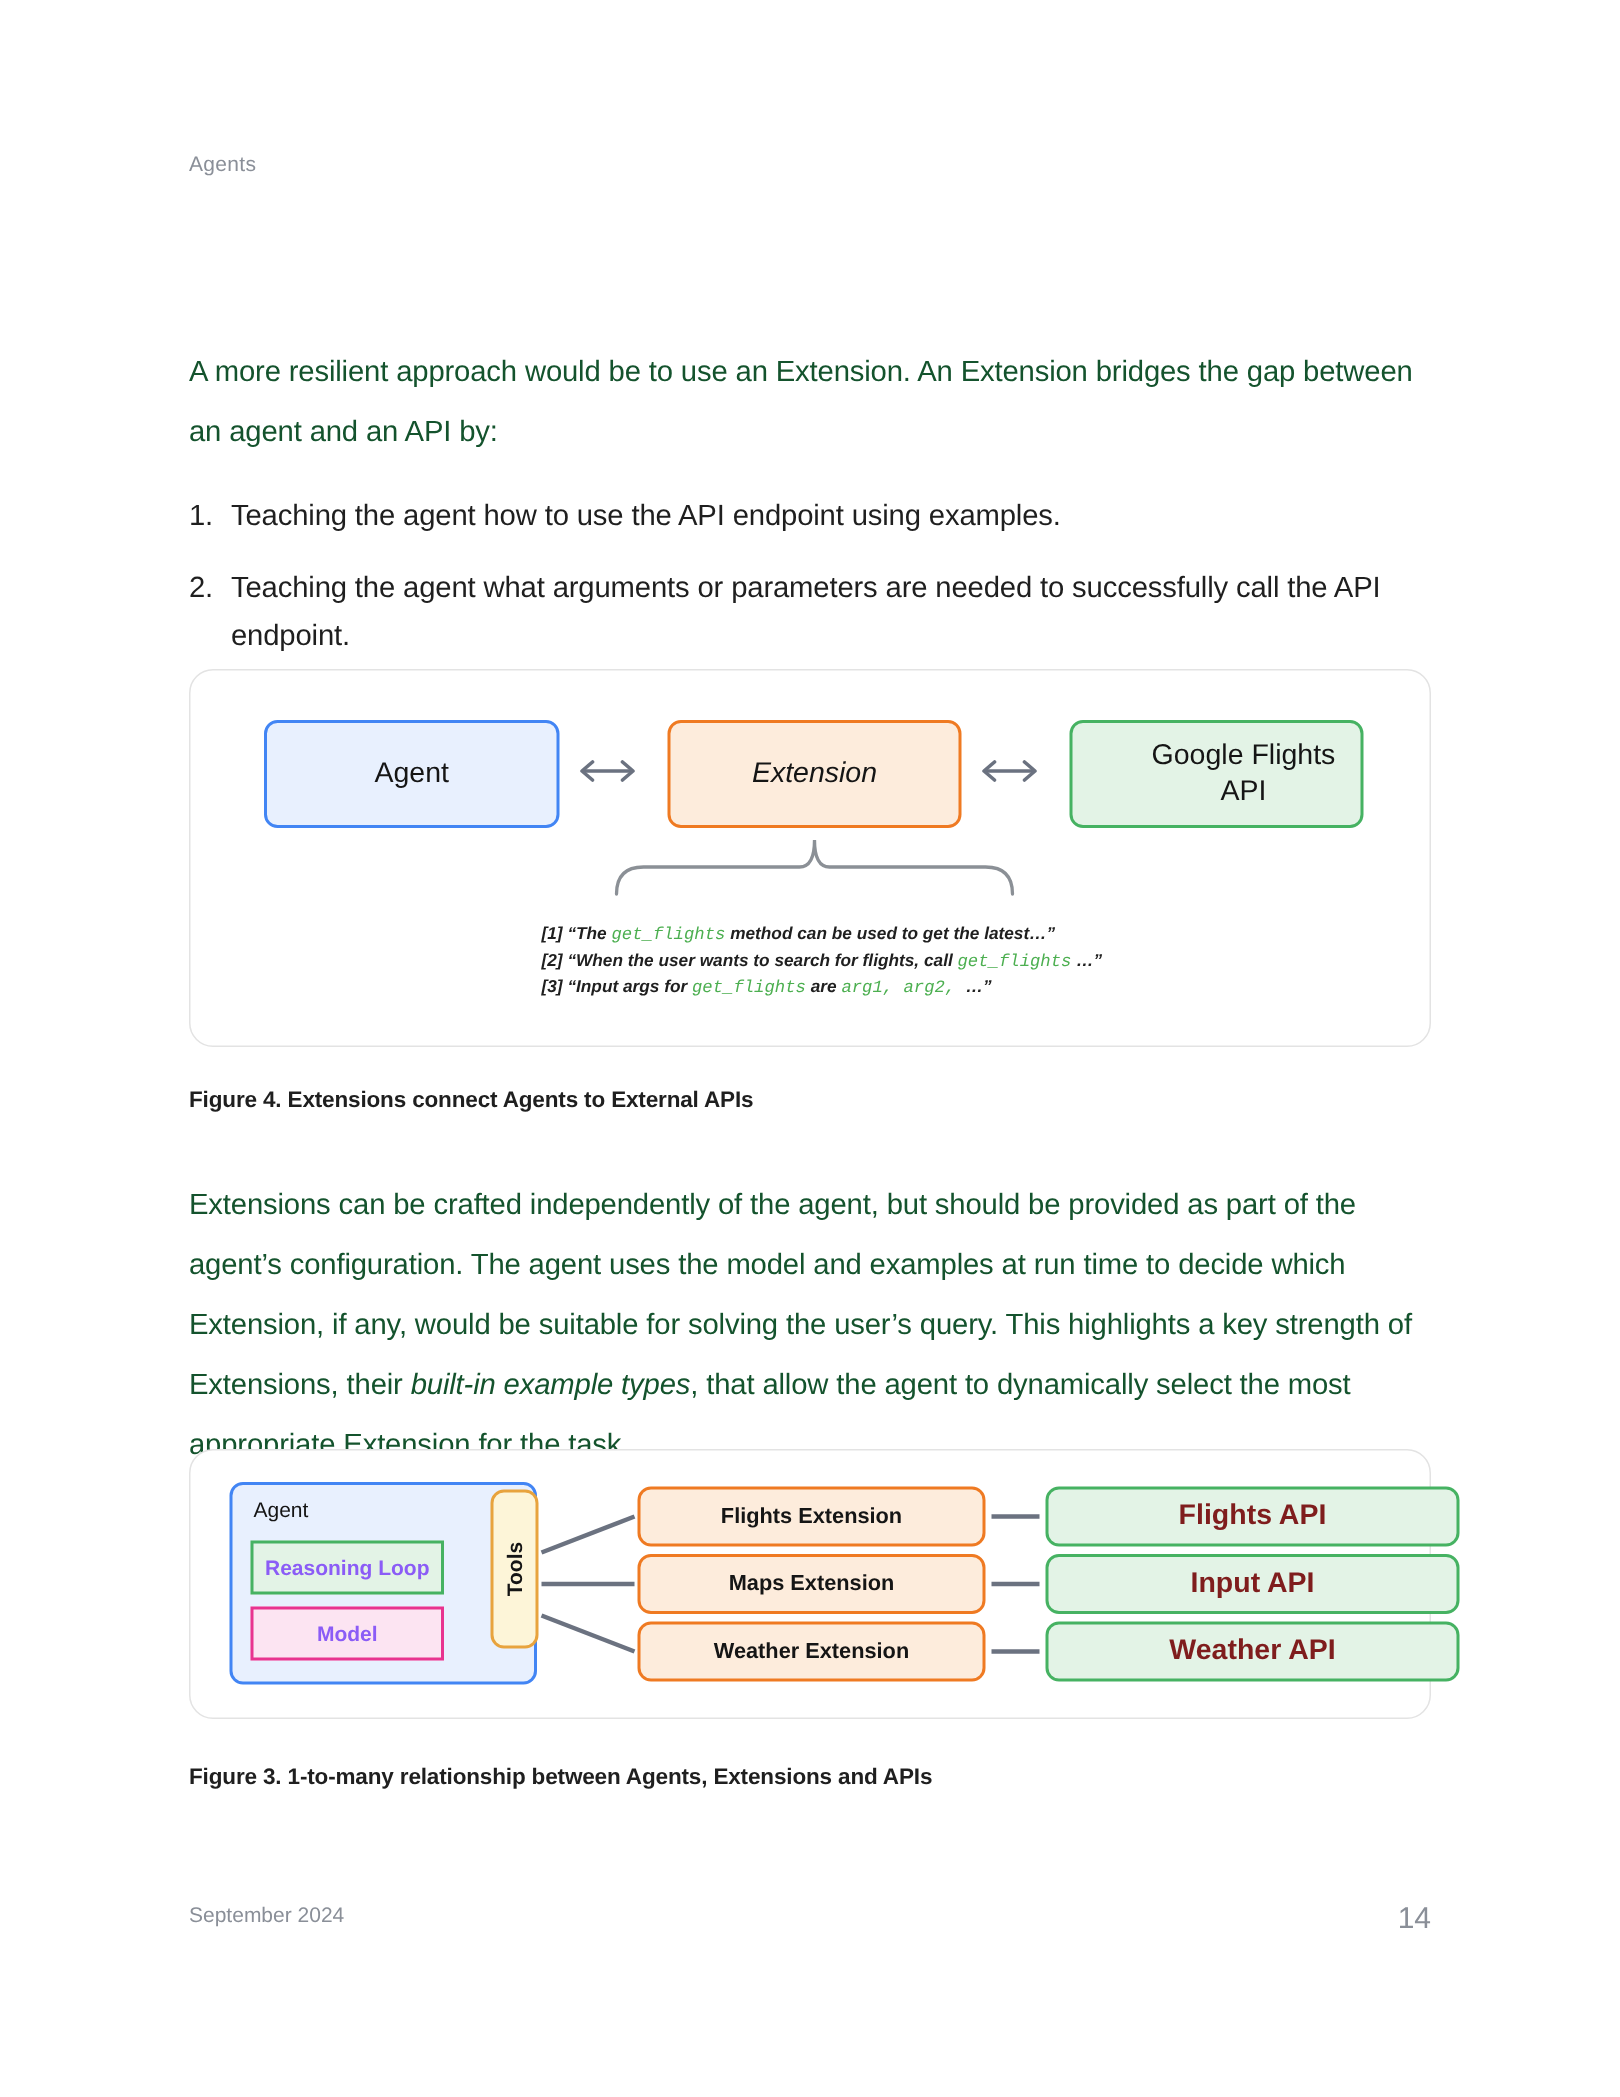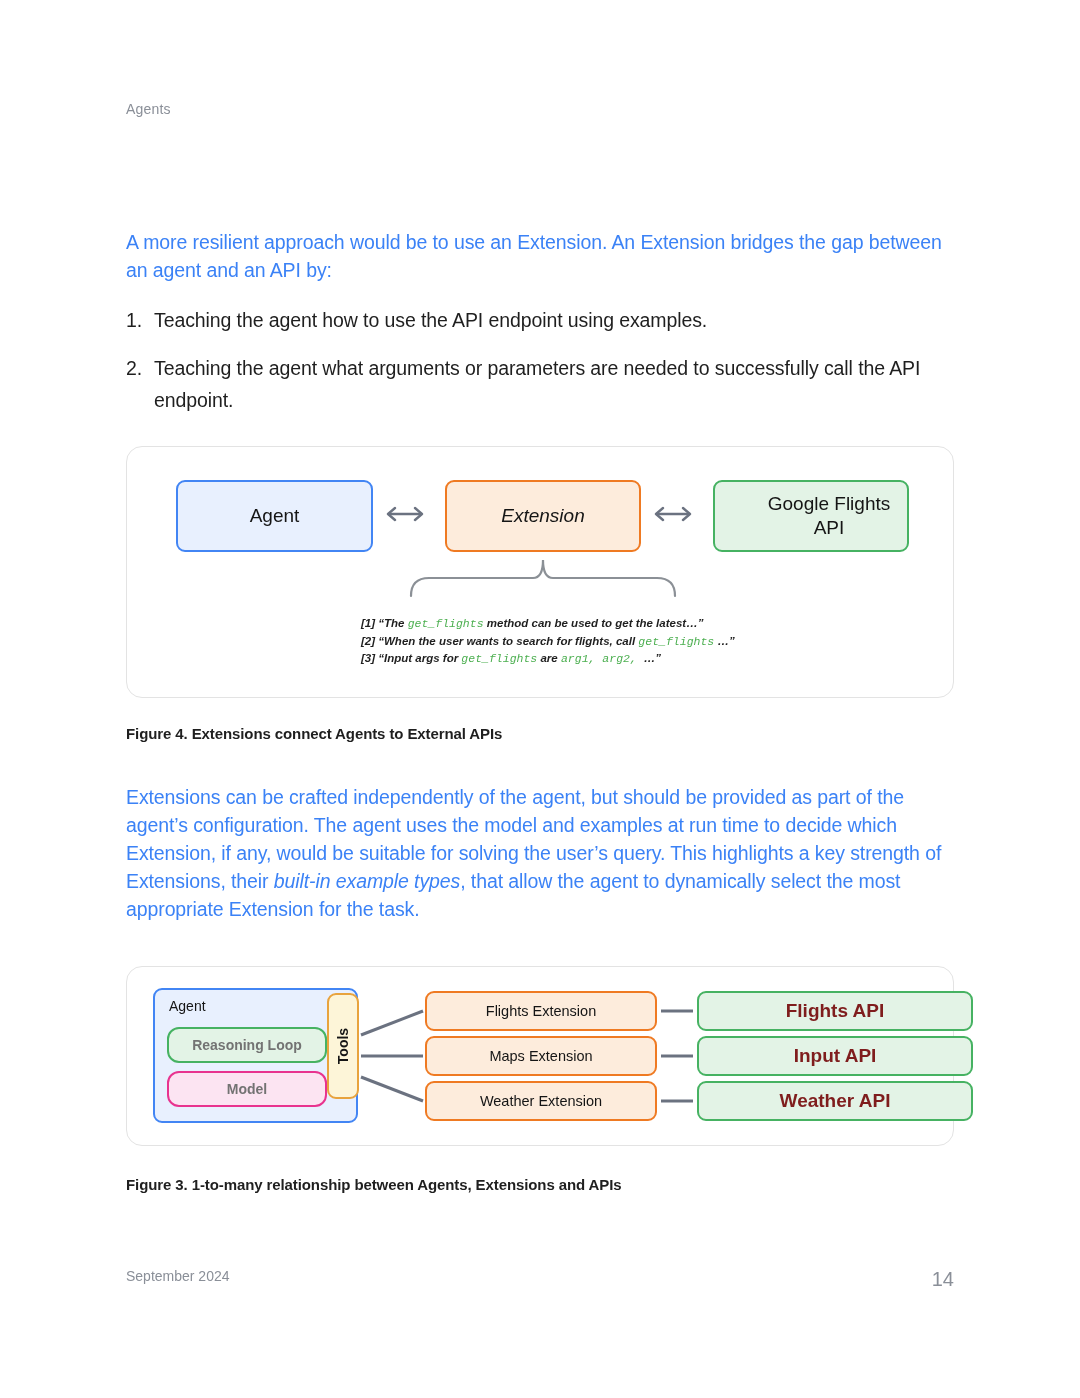--- a/index.html
+++ b/index.html
@@ -34,22 +34,22 @@
   
   .content {
     position: absolute;
     left: 126px;
     top: 228px;
     width: 828px;
   }
   p.body {
     margin: 0 0 20px 0;
     font-size: 19.5px;
-    line-height: 28px;
-    color: #3b82f6;
+    line-height: 40px;
+    color: #14532d;
     letter-spacing: -0.1px;
   }
   ol.numlist {
     margin: 0;
     padding: 0;
     list-style: none;
   }
   ol.numlist li {
     display: flex;
     font-size: 19.5px;
@@ -176,30 +176,30 @@
   #f5-agent-label {
     position: absolute;
     left: 14px; top: 8px;
     font-size: 14px;
     color: #151515;
     font-weight: normal;
   }
   .f5-inner {
     position: absolute;
     left: 12px;
-    width: 160px;
+    width: 129px;
     height: 36px;
     box-sizing: border-box;
-    border-radius: 12px;
-    display: flex;
-    align-items: center;
-    justify-content: center;
-    font-size: 14px;
-    font-weight: bold;
-    color: #737373;
+    border-radius: 0;
+    display: flex;
+    align-items: center;
+    justify-content: center;
+    font-size: 14px;
+    font-weight: bold;
+    color: #8b5cf6;
   }
   #f5-reasoning {
     top: 37px;
     background: #e3f3e6;
     border: 2px solid #46b262;
   }
   #f5-model {
     top: 81px;
     background: #fce4f2;
     border: 2px solid #e8338f;
@@ -230,21 +230,21 @@
     width: 232px;
     height: 40px;
     box-sizing: border-box;
     background: #fdecdc;
     border: 2px solid #ef7a22;
     border-radius: 9px;
     display: flex;
     align-items: center;
     justify-content: center;
     font-size: 14.5px;
-    font-weight: normal;
+    font-weight: bold;
     color: #151515;
   }
   .f5-api {
     position: absolute;
     left: 570px;
     width: 276px;
     height: 40px;
     box-sizing: border-box;
     background: #e3f3e6;
     border: 2px solid #46b262;

